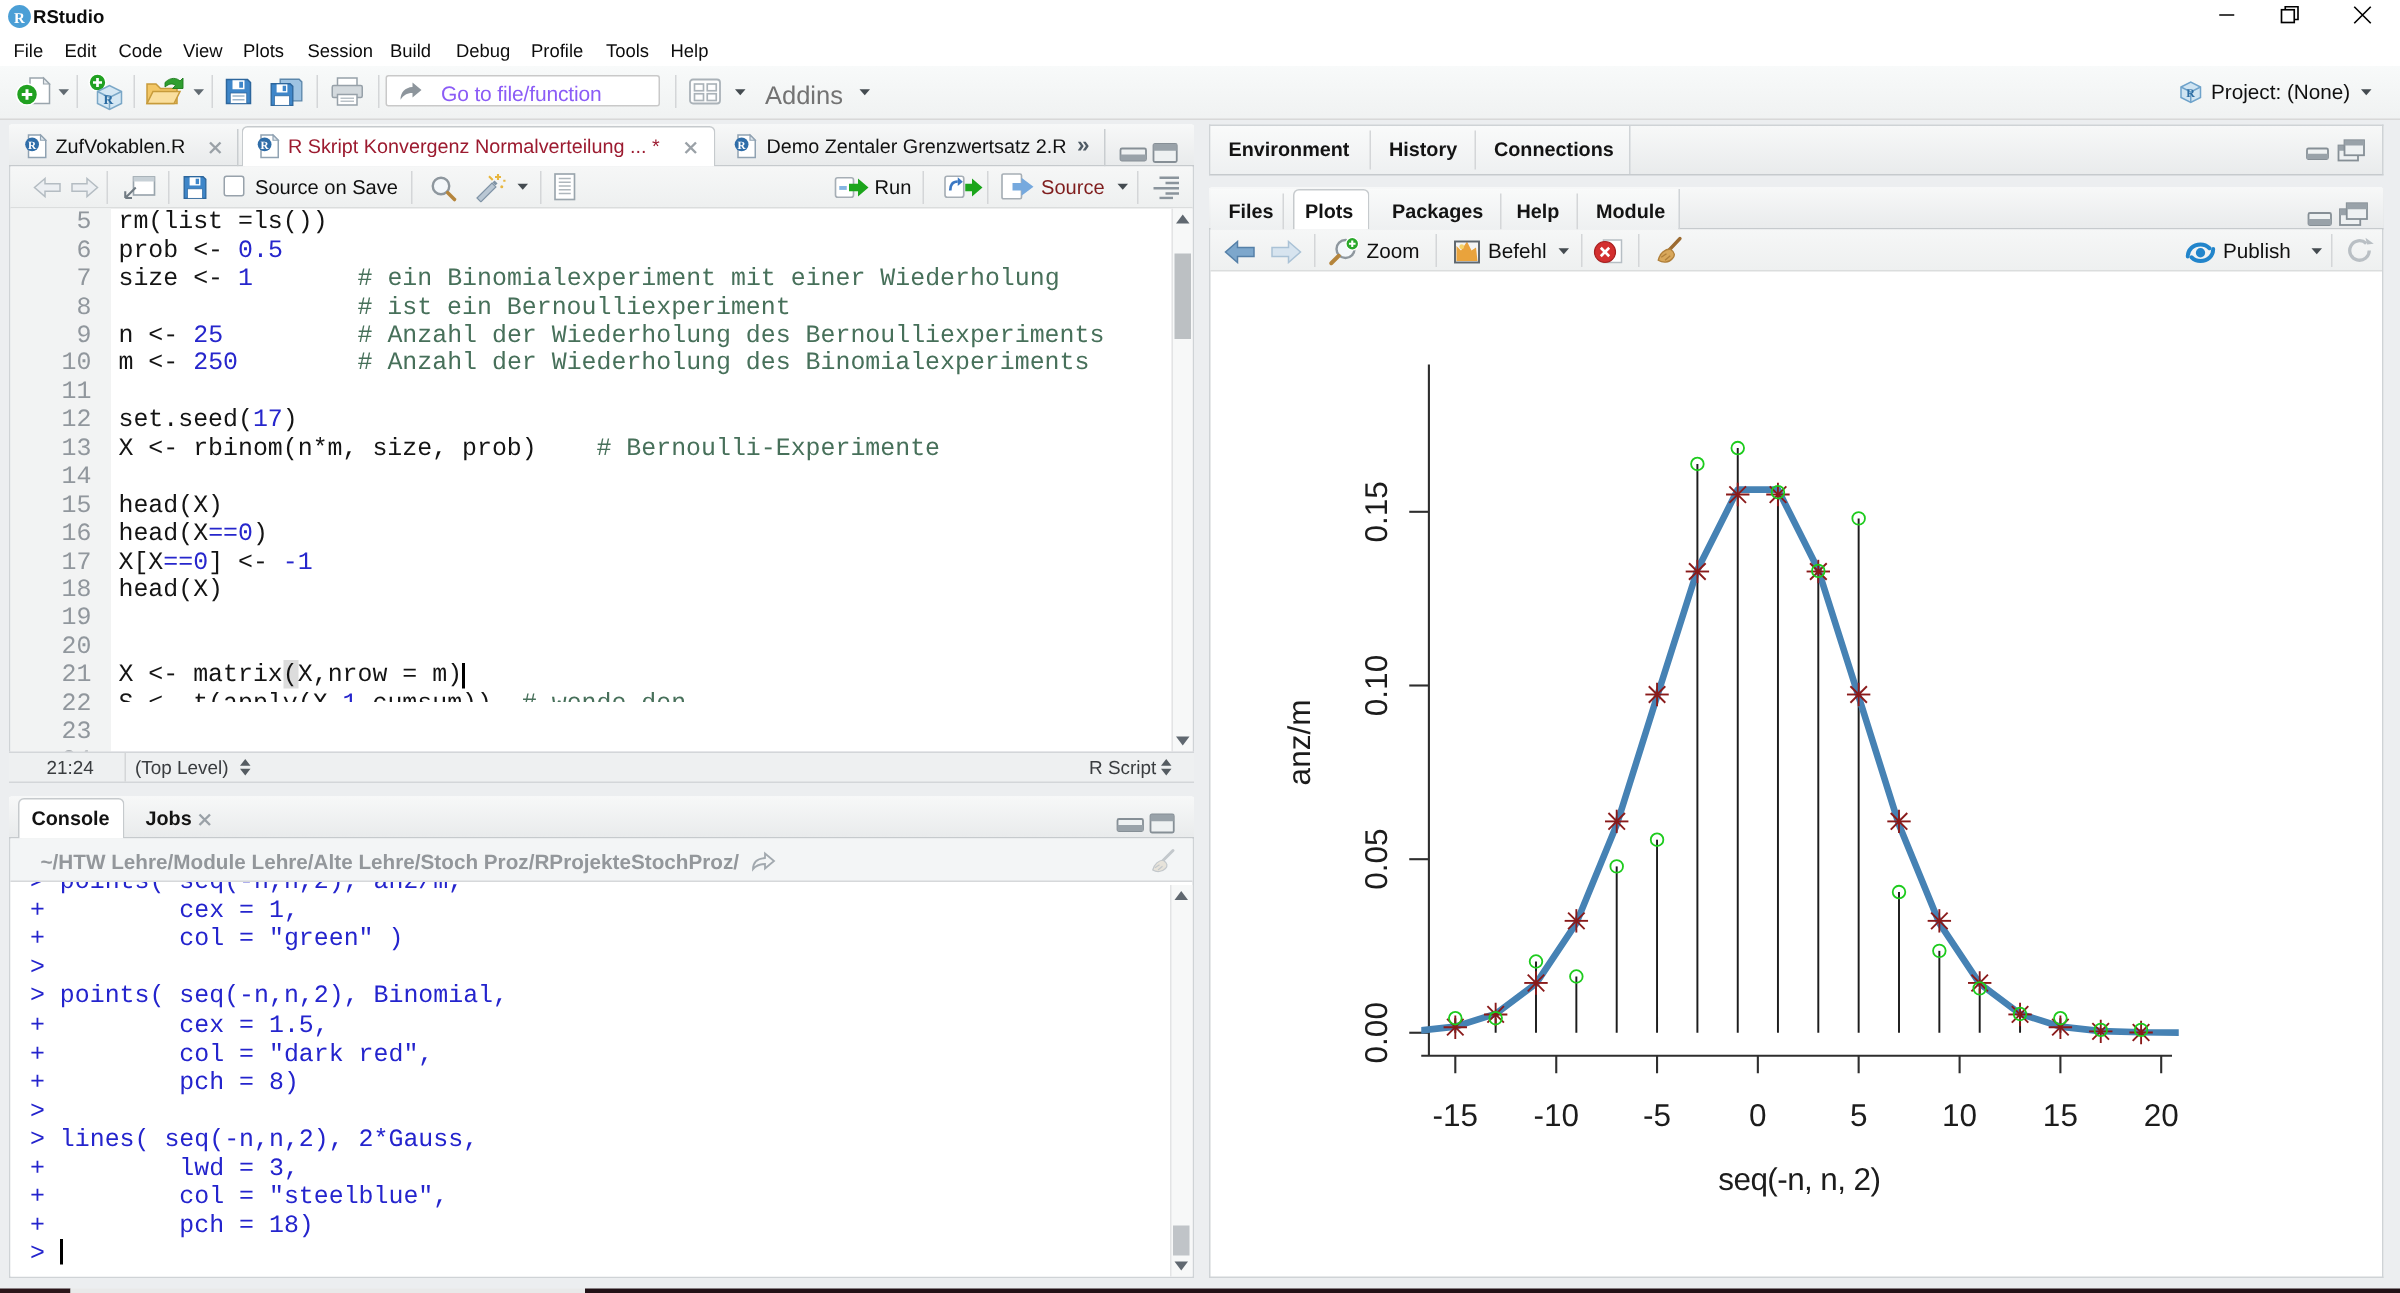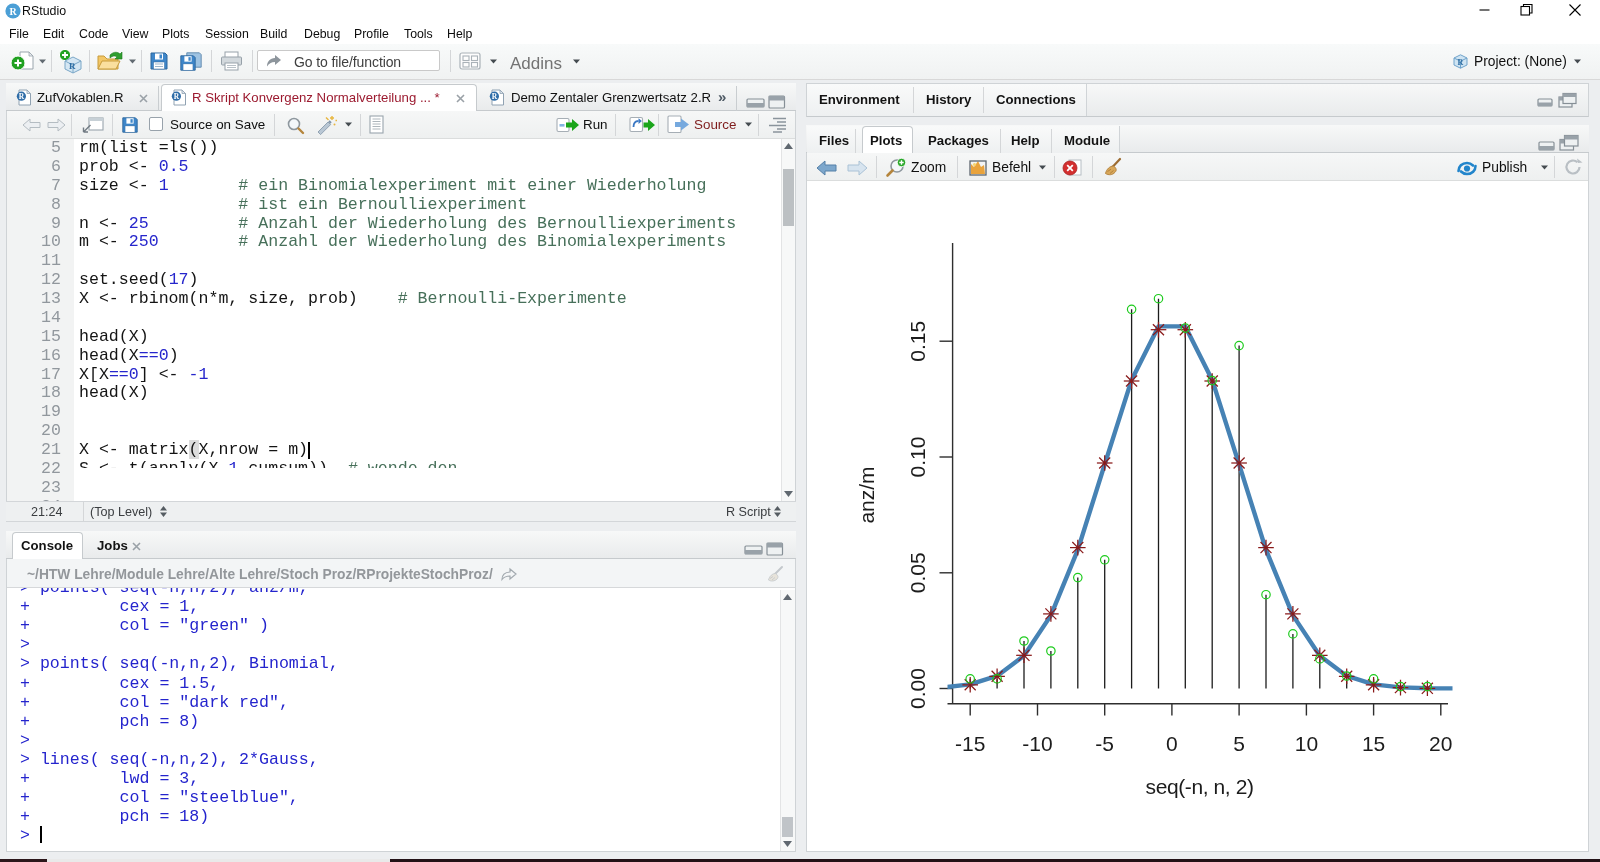--- a/index.html
+++ b/index.html
@@ -19,21 +19,21 @@
   svg { display:block; }
 </style>
 </head>
 <body>
 
 <div class="abs" style="left:0;top:0;width:1600px;height:22px;background:#fff;"></div>
 <svg class="abs" style="left:5px;top:3px;" width="16" height="16" viewBox="0 0 16 16">
   <circle cx="8" cy="8" r="7.6" fill="#4b9fd6"></circle>
   <text x="8" y="12" text-anchor="middle" font-size="10" font-weight="bold" fill="#fff" font-family="Liberation Serif">R</text>
 </svg>
-<div class="abs" style="left:22px;top:4px;font-size:12.4px;color:#0c0c0c;">RStudio</div>
+<div class="abs" style="left:22px;top:4px;font-size:12.4px;color:#0c0c0c;font-weight:bold;">RStudio</div>
 <svg class="abs" style="left:1465px;top:0;" width="130" height="22" viewBox="0 0 130 22">
   <line x1="14.5" y1="10" x2="24.5" y2="10" stroke="#000" stroke-width="1.1"></line>
   <path d="M 58.5 6.5 v -2 h 8.5 v 8.5 h -2" fill="none" stroke="#000" stroke-width="1.1"></path>
   <rect x="56" y="6.5" width="8.5" height="8.5" fill="#fff" stroke="#000" stroke-width="1.1"></rect>
   <path d="M 104.5 4.5 L 115.5 15.5 M 115.5 4.5 L 104.5 15.5" stroke="#000" stroke-width="1.1"></path>
 </svg>
 
 <div class="abs" style="left:0;top:22px;width:1600px;height:22px;background:#fff;"></div>
 <div class="abs" style="top:27px;left:0;width:600px;height:16px;font-size:12.3px;color:#0c0c0c;">
   <span class="abs" style="left:9px;">File</span>
@@ -107,21 +107,21 @@
   <rect x="2.5" y="7" width="20" height="8" rx="1" fill="#d3d9dd" stroke="#97a1a9" stroke-width="1"></rect>
   <rect x="6" y="13" width="13" height="7" fill="#fff" stroke="#97a1a9" stroke-width="1"></rect>
   <path d="M8 15.5 h9 M8 17.5 h9" stroke="#b9c1c7" stroke-width="1"></path>
 </svg>
 <div class="sep" style="left:252px;top:50px;height:22px;"></div>
 
 <div class="abs" style="left:257px;top:50px;width:183px;height:21px;background:#fff;border:1px solid #c9c9c9;border-radius:2px;"></div>
 <svg class="abs" style="left:266px;top:54px;" width="16" height="14" viewBox="0 0 16 14">
   <path d="M9 1 l6 5 l-6 5 v-3 c-4 0 -6 1.5 -8 4.5 c0 -5 3 -8.2 8 -8.5 z" fill="#8d959c"></path>
 </svg>
-<div class="abs" style="left:294px;top:54px;font-size:14px;color:#404040;letter-spacing:-0.1px;">Go to file/function</div>
+<div class="abs" style="left:294px;top:54px;font-size:14px;color:#8b5cf6;letter-spacing:-0.1px;">Go to file/function</div>
 <div class="sep" style="left:450px;top:50px;height:22px;"></div>
 
 <svg class="abs" style="left:459px;top:52px;" width="22" height="18" viewBox="0 0 22 18">
   <rect x="1" y="1" width="20" height="16" rx="2" fill="#fdfdfd" stroke="#aab2b8" stroke-width="1.2"></rect>
   <rect x="4" y="4" width="6" height="4.5" fill="none" stroke="#aab2b8" stroke-width="1.1"></rect>
   <rect x="12.5" y="4" width="6" height="4.5" fill="none" stroke="#aab2b8" stroke-width="1.1"></rect>
   <rect x="4" y="10.5" width="6" height="4.5" fill="none" stroke="#aab2b8" stroke-width="1.1"></rect>
   <rect x="12.5" y="10.5" width="6" height="4.5" fill="none" stroke="#aab2b8" stroke-width="1.1"></rect>
 </svg>
 <svg class="abs" style="left:489px;top:58px;" width="10" height="8">

